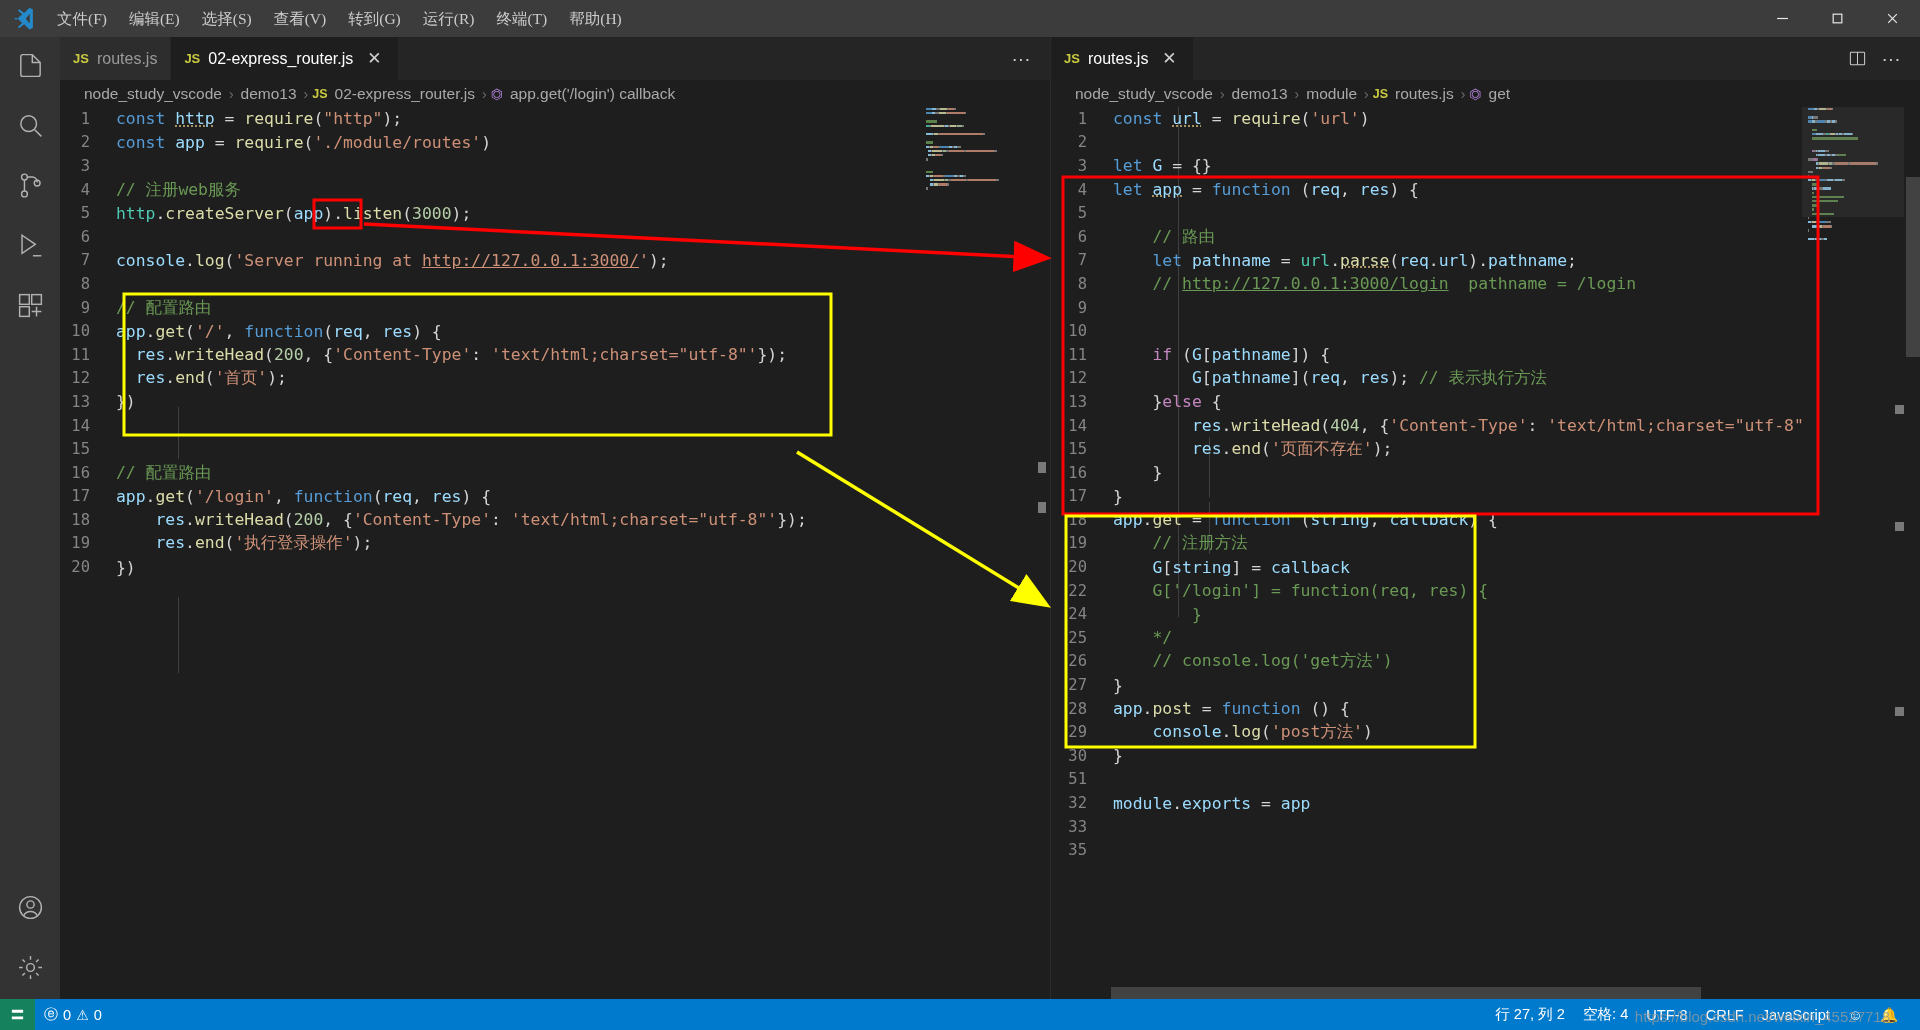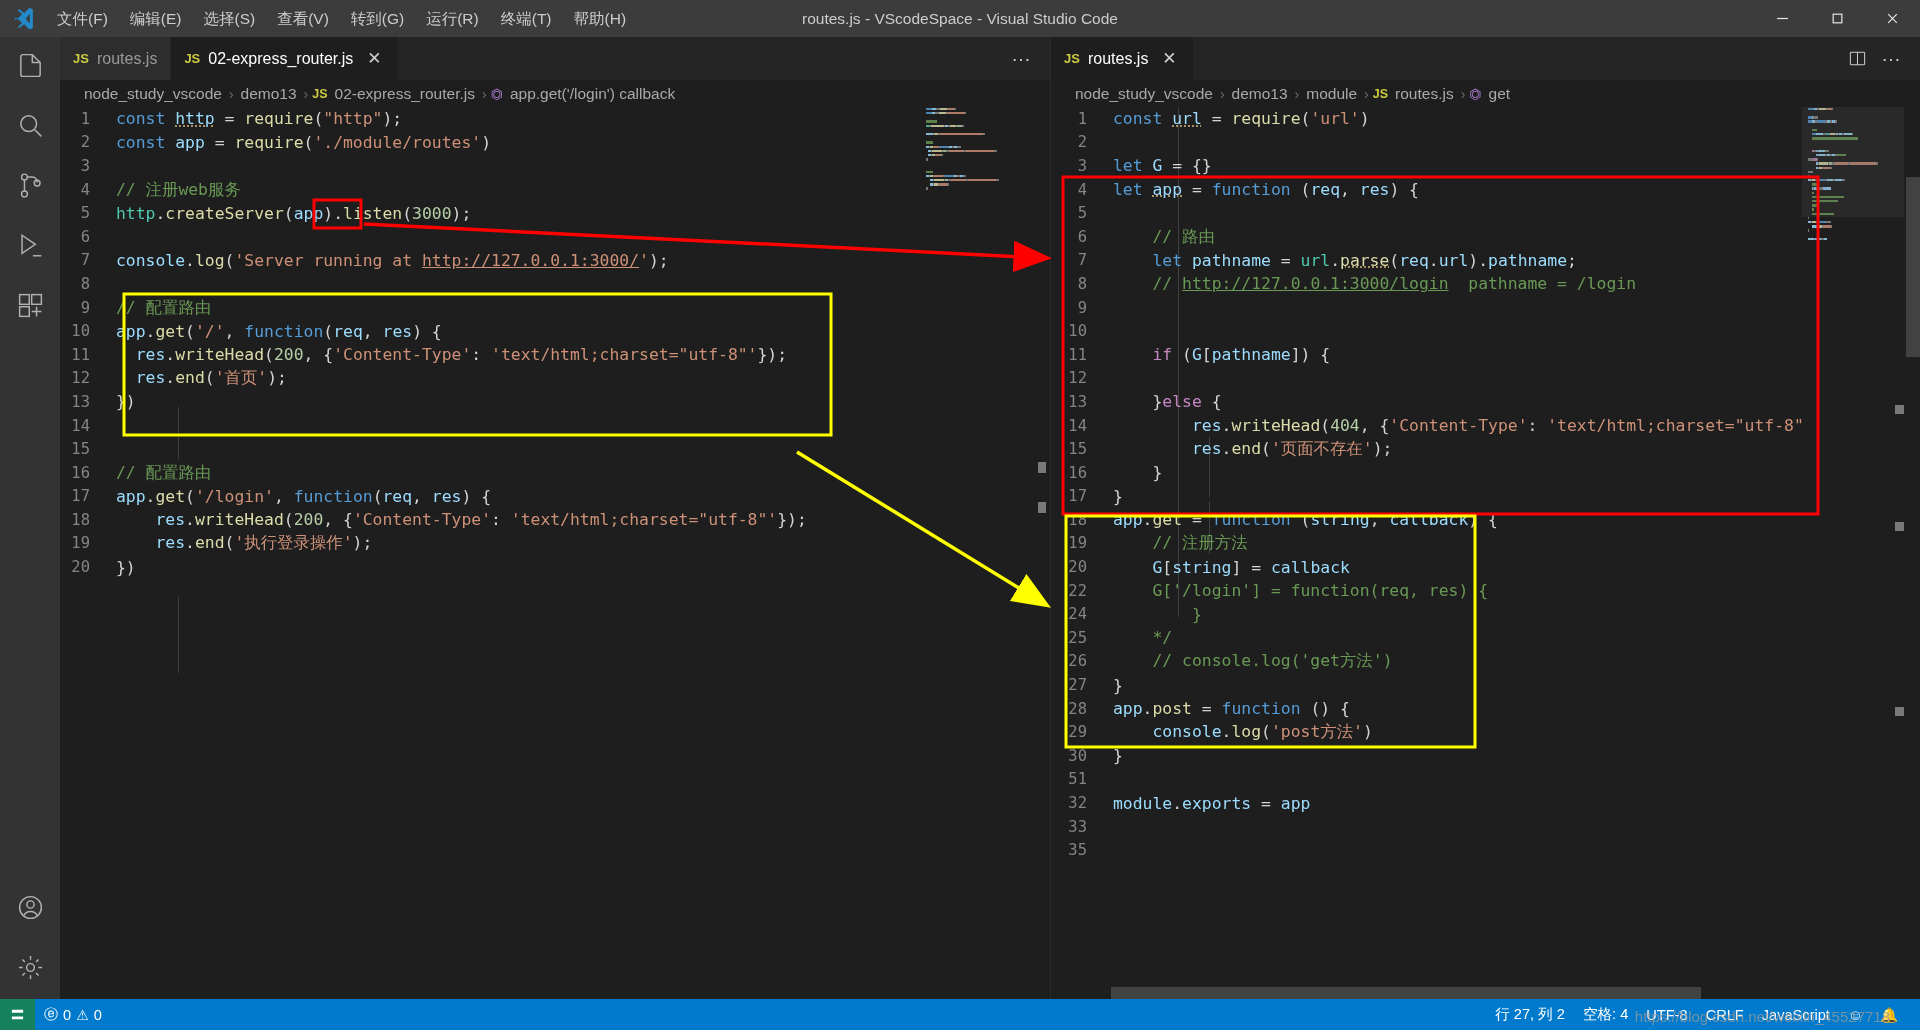--- a/index.html
+++ b/index.html
@@ -10,21 +10,21 @@
     color:#cccccc;
     -webkit-font-smoothing: antialiased;
   }
   
   .titlebar{
     height:37px; background:#3c3c3c; display:flex; align-items:center;
     position:relative; width:1920px;
   }
   .vslogo{ width:46px; height:37px; display:flex; align-items:center; justify-content:center; }
   .vslogo svg{ width:23px; height:23px; }
-  .menu{ display:flex; align-items:flex-start; height:37px; }
+  .menu{ display:flex; align-items:flex-start; height:37px;font-family:Liberation Serif, serif; }
   .menu-item{
     padding:0 11px; height:37px; line-height:37px; font-size:15.5px; color:#cccccc;
     white-space:nowrap; cursor:default;
   }
   .wintitle{
     position:absolute; left:0; right:0; text-align:center; font-size:15.5px; color:#cccccc;
     pointer-events:none;
   }
   .wincontrols{ position:absolute; right:0; top:0; display:flex; height:37px; }
   .wc{ width:55px; height:37px; display:flex; align-items:center; justify-content:center; }
@@ -171,21 +171,20 @@
   <div class="menu">
     <div class="menu-item">文件(F)</div>
     <div class="menu-item">编辑(E)</div>
     <div class="menu-item">选择(S)</div>
     <div class="menu-item">查看(V)</div>
     <div class="menu-item">转到(G)</div>
     <div class="menu-item">运行(R)</div>
     <div class="menu-item">终端(T)</div>
     <div class="menu-item">帮助(H)</div>
   </div>
-  <div class="wintitle">routes.js - VScodeSpace - Visual Studio Code</div>
   <div class="wincontrols">
     <div class="wc">
       <svg viewBox="0 0 12 12">
           <path d="M1 6h10" stroke="#e8e8e8" stroke-width="1.1" fill="none"></path>
         </svg>
     </div>
     <div class="wc">
       <svg viewBox="0 0 12 12">
           <rect x="2" y="2" width="8" height="8" stroke="#e8e8e8" stroke-width="1.1" fill="none"></rect>
         </svg>
@@ -508,21 +507,21 @@
             <div class="line"><span class="ln">2</span><span class="code"></span></div>
             <div class="line"><span class="ln">3</span><span class="code"><span class="kw">let </span><span class="vr">G</span><span class="pn"> = {}</span></span></div>
             <div class="line"><span class="ln">4</span><span class="code"><span class="kw">let </span><span class="vr sq">app</span><span class="pn"> = </span><span class="kw">function</span><span class="pn"> (</span><span class="vr">req</span><span class="pn">, </span><span class="vr">res</span><span class="pn">) {</span></span></div>
             <div class="line"><span class="ln">5</span><span class="code"></span></div>
             <div class="line"><span class="ln">6</span><span class="code"><span class="pn">    </span><span class="cm">// 路由</span></span></div>
             <div class="line"><span class="ln">7</span><span class="code"><span class="pn">    </span><span class="kw">let </span><span class="vr">pathname</span><span class="pn"> = </span><span class="ty">url</span><span class="pn">.</span><span class="fn sq">parse</span><span class="pn">(</span><span class="vr">req</span><span class="pn">.</span><span class="vr">url</span><span class="pn">).</span><span class="vr">pathname</span><span class="pn">;</span></span></div>
             <div class="line"><span class="ln">8</span><span class="code"><span class="pn">    </span><span class="cm">// </span><span class="cm lnk">http://127.0.0.1:3000/login</span><span class="cm">  pathname = /login</span></span></div>
             <div class="line"><span class="ln">9</span><span class="code"></span></div>
             <div class="line"><span class="ln">10</span><span class="code"></span></div>
             <div class="line"><span class="ln">11</span><span class="code"><span class="pn">    </span><span class="ctl">if</span><span class="pn"> (</span><span class="vr">G</span><span class="pn">[</span><span class="vr">pathname</span><span class="pn">]) {</span></span></div>
-            <div class="line"><span class="ln">12</span></div>
+            <div class="line"><span class="ln">12</span><span class="code"><span class="pn">        </span><span class="vr">G</span><span class="pn">[</span><span class="vr">pathname</span><span class="pn">](</span><span class="vr">req</span><span class="pn">, </span><span class="vr">res</span><span class="pn">); </span><span class="cm">// 表示执行方法</span></span></div>
             <div class="line"><span class="ln">13</span><span class="code"><span class="pn">    }</span><span class="ctl">else</span><span class="pn"> {</span></span></div>
             <div class="line"><span class="ln">14</span><span class="code"><span class="pn">        </span><span class="vr">res</span><span class="pn">.</span><span class="fn">writeHead</span><span class="pn">(</span><span class="nm">404</span><span class="pn">, {</span><span class="st">'Content-Type'</span><span class="pn">: </span><span class="st">'text/html;charset="utf-8"'</span><span class="pn">});</span></span></div>
             <div class="line"><span class="ln">15</span><span class="code"><span class="pn">        </span><span class="vr">res</span><span class="pn">.</span><span class="fn">end</span><span class="pn">(</span><span class="st">'页面不存在'</span><span class="pn">);</span></span></div>
             <div class="line"><span class="ln">16</span><span class="code"><span class="pn">    }</span></span></div>
             <div class="line"><span class="ln">17</span><span class="code"><span class="pn">}</span></span></div>
             <div class="line"><span class="ln">18</span><span class="code"><span class="vr">app</span><span class="pn">.</span><span class="fn">get</span><span class="pn"> = </span><span class="kw">function</span><span class="pn"> (</span><span class="vr">string</span><span class="pn">, </span><span class="vr">callback</span><span class="pn">) {</span></span></div>
             <div class="line"><span class="ln">19</span><span class="code"><span class="pn">    </span><span class="cm">// 注册方法</span></span></div>
             <div class="line"><span class="ln">20</span><span class="code"><span class="pn">    </span><span class="vr">G</span><span class="pn">[</span><span class="vr">string</span><span class="pn">] = </span><span class="vr">callback</span></span></div>
             <div class="line"><span class="ln">22</span><span class="code"><span class="pn">    </span><span class="cm">G['/login'] = function(req, res) {</span></span></div>
             <div class="line"><span class="ln">24</span><span class="code"><span class="pn">    </span><span class="cm">    }</span></span></div>

